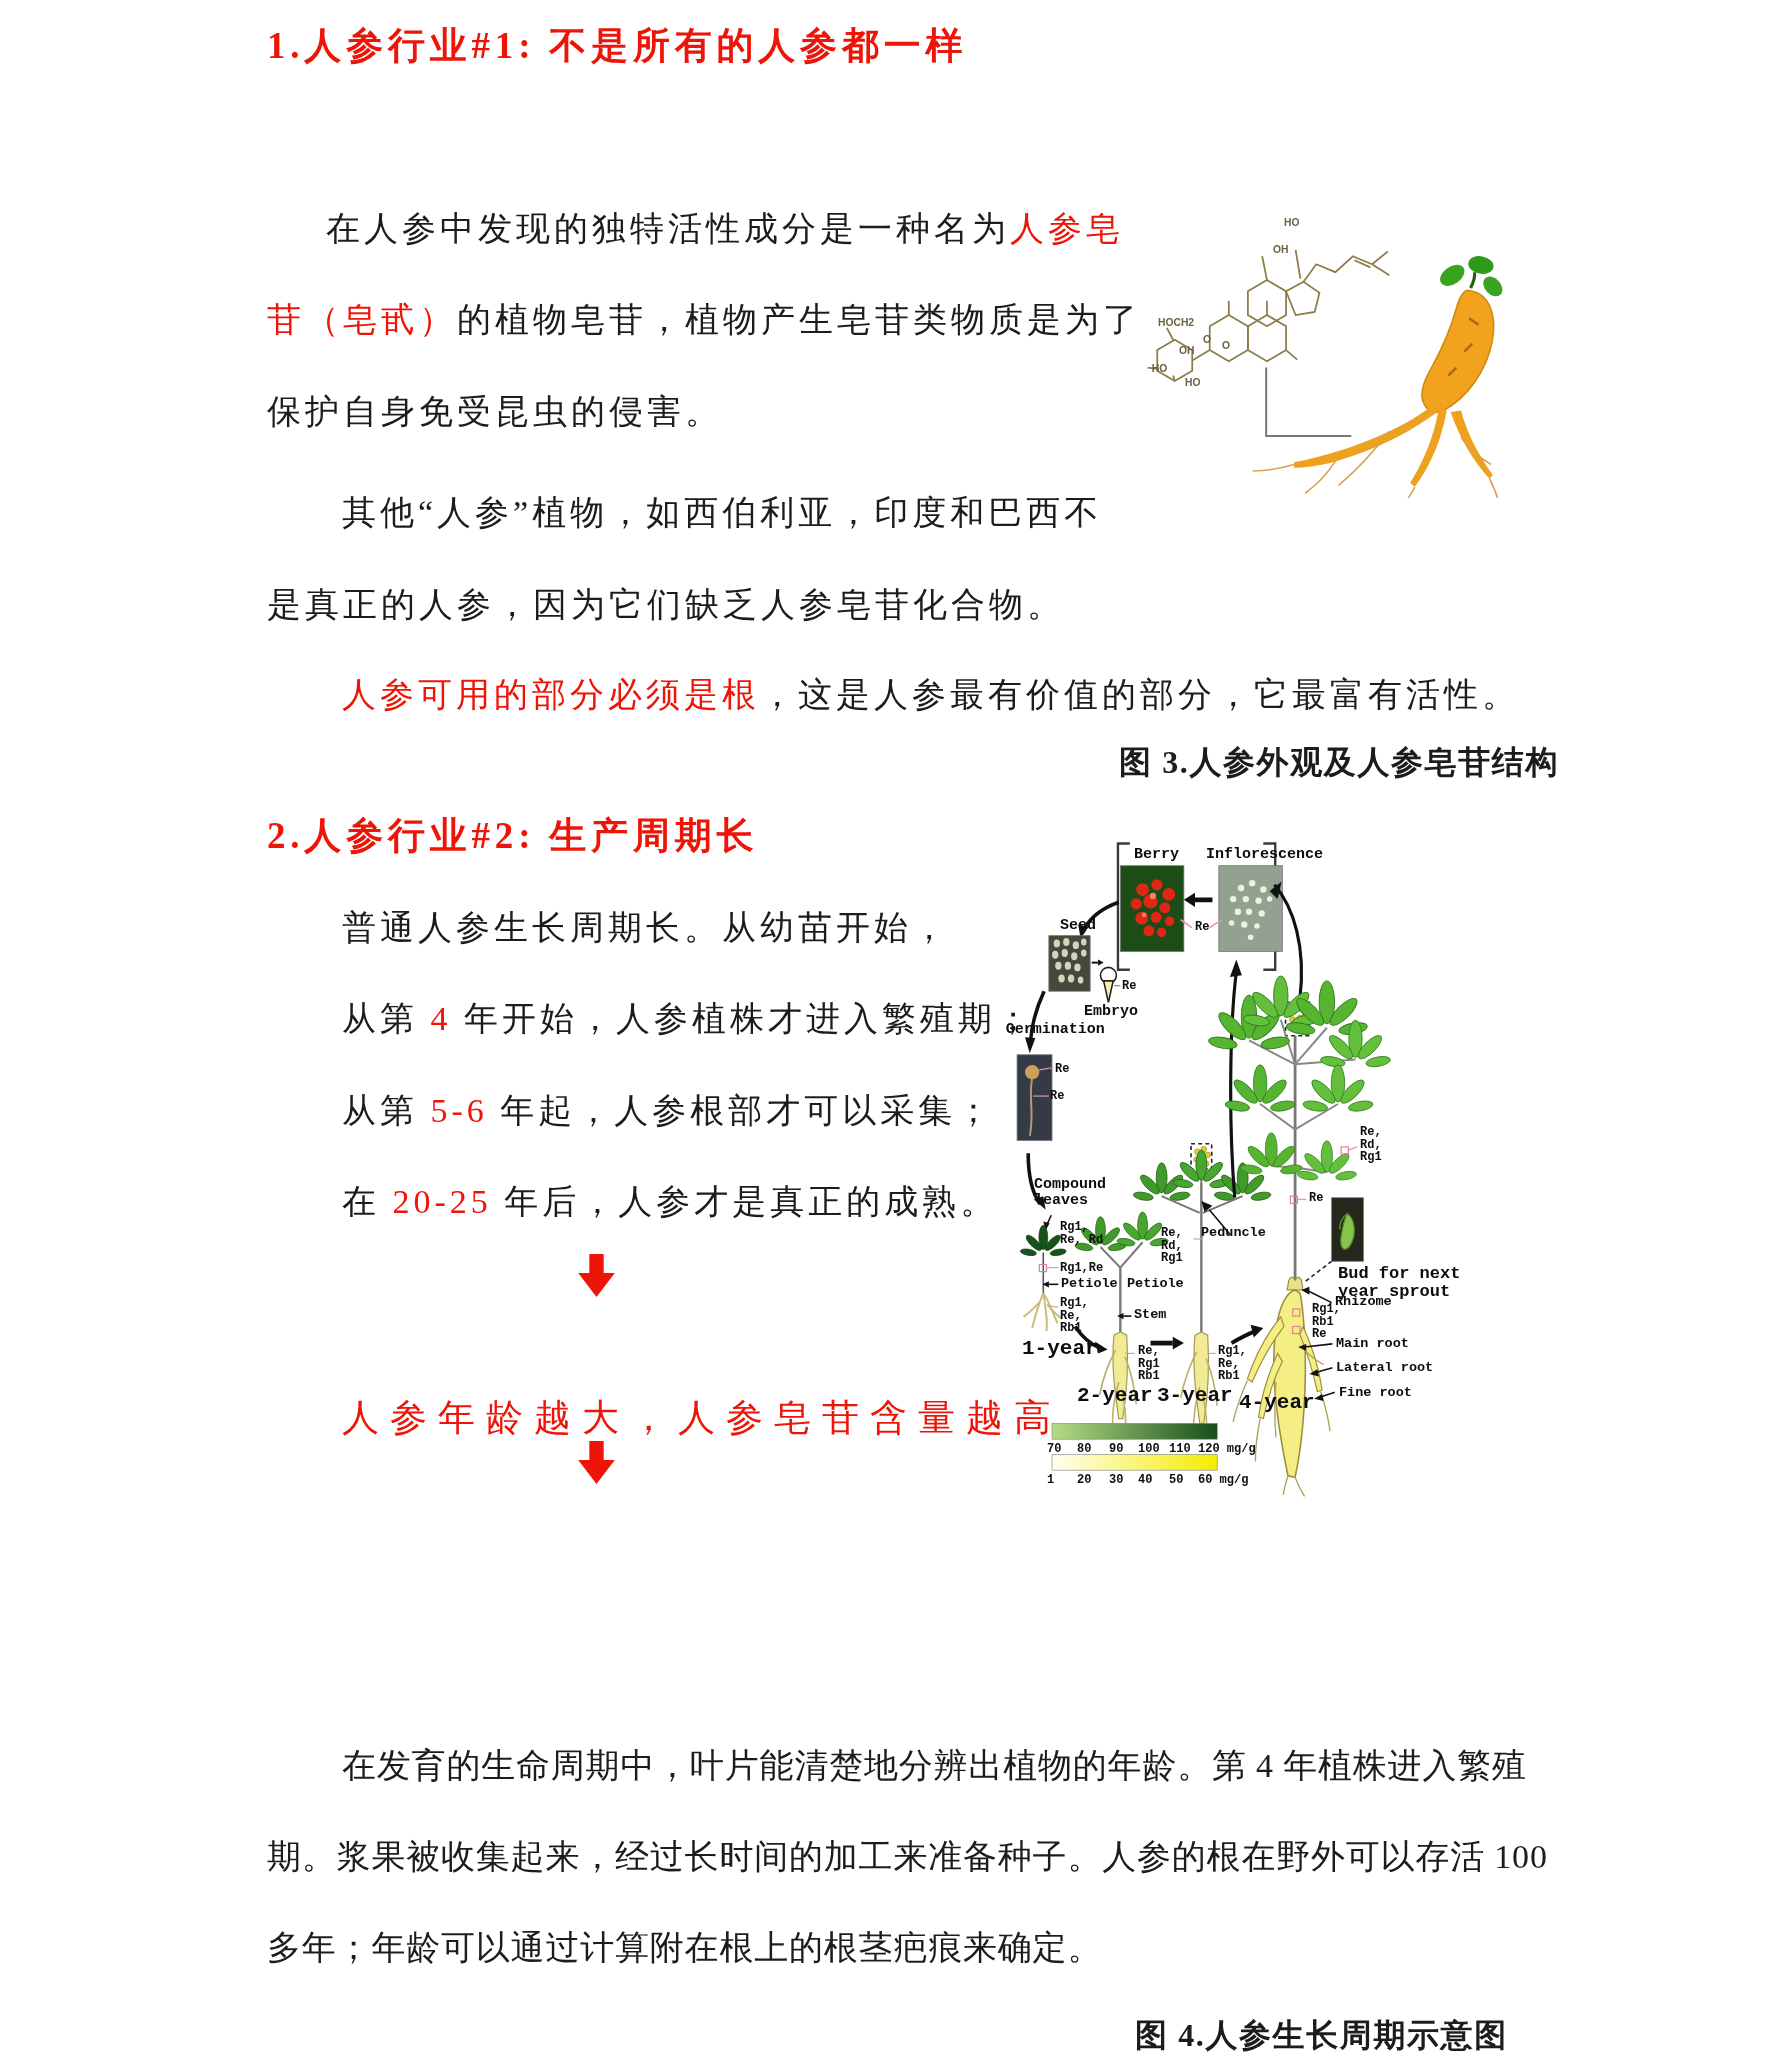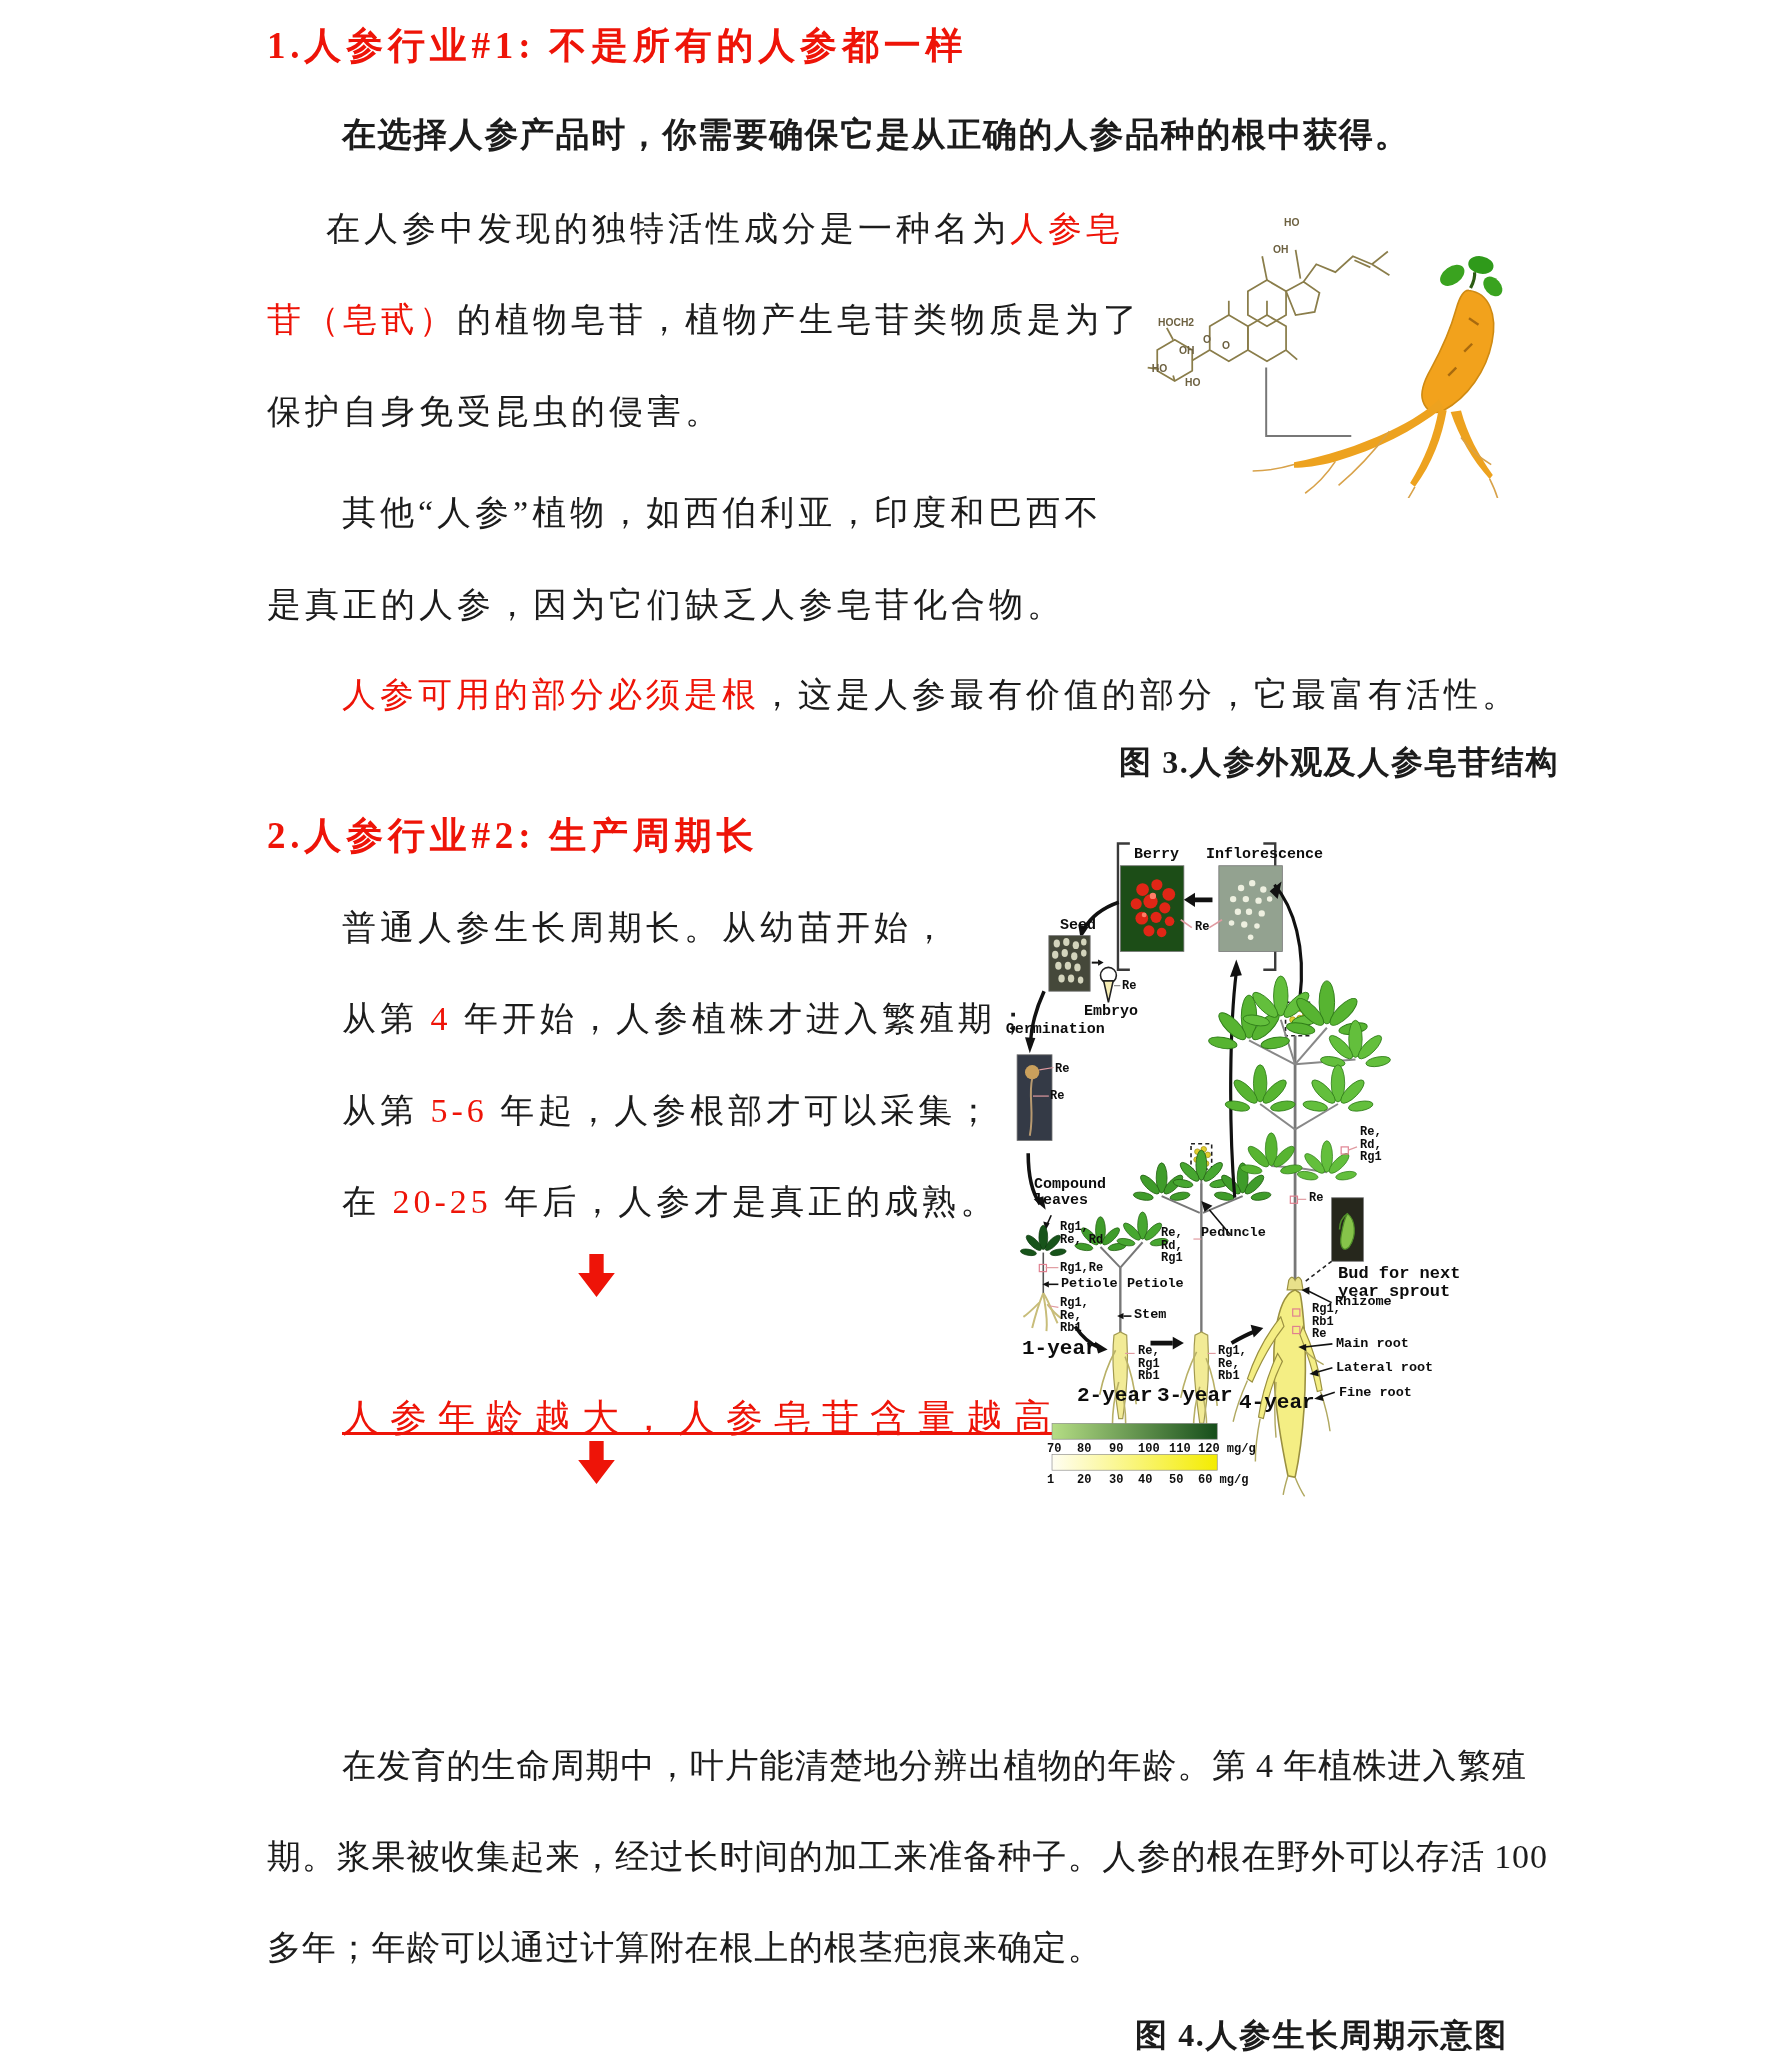--- a/index.html
+++ b/index.html
@@ -6,40 +6,39 @@
   html,body{margin:0;padding:0;background:#fff;}
   .page{position:relative;width:1786px;height:2066px;background:#ffffff;overflow:hidden;
         font-family:"Liberation Serif",serif;color:var(--ink);}
   .ln{position:absolute;white-space:nowrap;font-size:34px;letter-spacing:4px;line-height:1.12;text-align:center;}
   .b{font-weight:bold;}
   .red{color:var(--red);}
   .h{font-size:37px;font-weight:bold;letter-spacing:4.8px;}
   .cap{font-size:32px;font-weight:bold;letter-spacing:1.6px;}
   .tight{letter-spacing:1.6px;}
   .vtight{letter-spacing:0.8px;}
-  .wide{letter-spacing:11px;font-size:37px;text-decoration:underline;}
+  .wide{letter-spacing:11px;font-size:37px;}
   .fig{position:absolute;}
   .fig svg{position:absolute;left:0;top:0;}
   .flabel{position:absolute;font-family:Liberation Mono, monospace;font-weight:bold;
           color:#0d0d0d;white-space:pre-line;line-height:1.06;font-size:15px;}
   .fsm{font-size:12px;}
   .fmid{font-size:13.5px;}
   .fyear{font-size:21px;}
   .ftick{font-size:12px;}
   .clabel{position:absolute;font-family:"Liberation Sans",sans-serif;font-weight:600;
           font-size:10.3px;color:#6d6141;white-space:nowrap;margin-left:20px;}
   .darrow{position:absolute;}
 </style>
 </head>
 <body>
 
 <div class="page">
 
   <div class="ln h red" style="left:267px;top:25.4px">1.人参行业#1: 不是所有的人参都一样</div>
-  <div class="ln b tight" style="left:342px;top:116px">在选择人参产品时，你需要确保它是从正确的人参品种的根中获得。</div>
 
   <div class="ln" style="left:326px;top:210px"><span>在人参中发现的独特活性成分是一种名为</span><span class="red">人参皂</span></div>
   <div class="ln" style="left:267px;top:301px"><span class="red">苷（皂甙）</span><span>的植物皂苷，植物产生皂苷类物质是为了</span></div>
   <div class="ln" style="left:267px;top:393px">保护自身免受昆虫的侵害。</div>
 
   <div class="ln" style="left:342px;top:494px">其他“人参”植物，如西伯利亚，印度和巴西不</div>
   <div class="ln" style="left:267px;top:586px">是真正的人参，因为它们缺乏人参皂苷化合物。</div>
 
   <div class="ln" style="left:342px;top:676px"><span class="red">人参可用的部分必须是根</span><span>，这是人参最有价值的部分，它最富有活性。</span></div>
 

